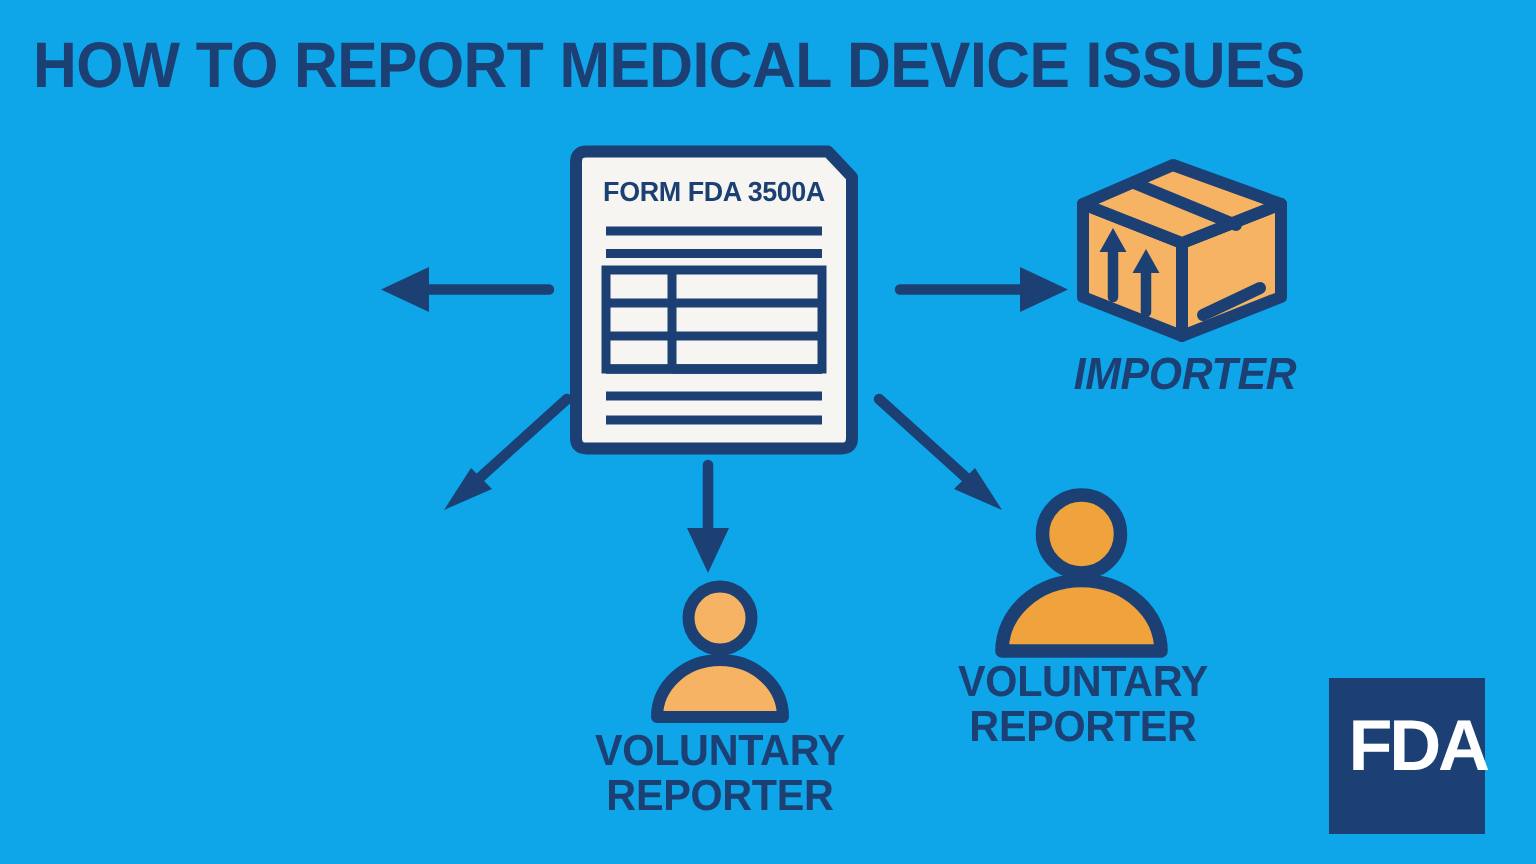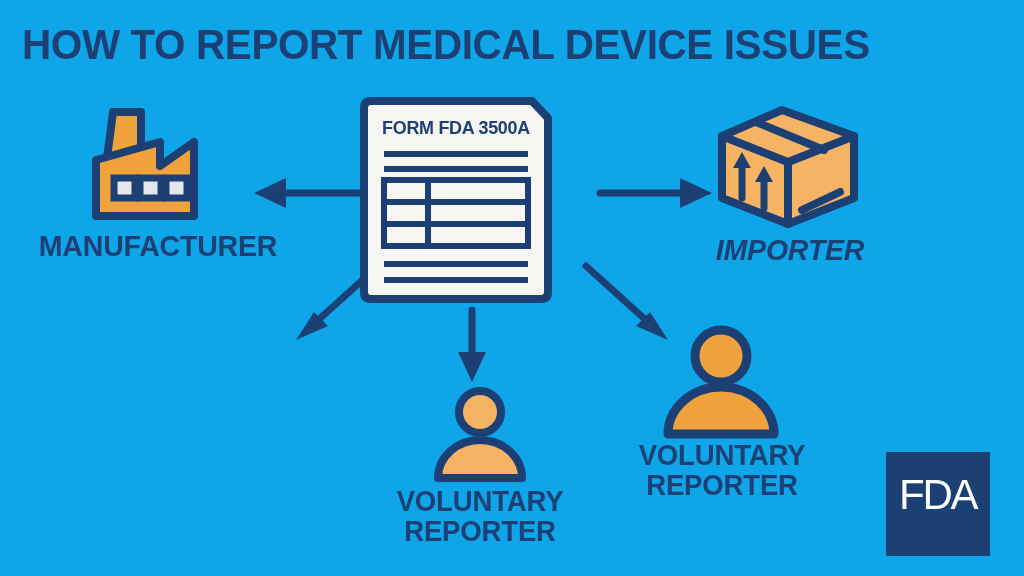--- a/index.html
+++ b/index.html
@@ -55,27 +55,27 @@
     top: 452px;
     width: 104px;
     height: 104px;
     background: #1c4074;
   }
   #fda-logo-text {
     position: absolute;
     left: 13px;
     top: 22px;
     color: #ffffff;
-    font-size: 42px;
-    font-weight: normal;
+    font-size: 48px;
+    font-weight: bold;
     letter-spacing: -2.2px;
     line-height: 1;
   }
   
-  #form-doc { left: 358px; top: 96px; }
+  #form-doc { left: 378px; top: 96px; }
   #form-title {
     position: absolute;
     left: 0px;
     top: 21px;
     width: 196px;
     text-align: center;
     color: #1c4074;
     font-size: 18.5px;
     font-weight: bold;
     letter-spacing: -0.3px;
@@ -128,34 +128,20 @@
       <line x1="26" y1="150" x2="170" y2="150" stroke="#1c4074" stroke-width="6"></line>
       <line x1="26" y1="150" x2="170" y2="150" stroke="#1c4074" stroke-width="6"></line>
       <line x1="70" y1="150" x2="170" y2="150" stroke="#1c4074" stroke-width="6"></line>
 
       <line x1="26" y1="168" x2="170" y2="168" stroke="#1c4074" stroke-width="6"></line>
       <line x1="26" y1="184" x2="170" y2="184" stroke="#1c4074" stroke-width="6"></line>
     </svg>
     <div id="form-title">FORM FDA 3500A</div>
   </div>
 
-  <div class="node" style="left:78px; top:104px;">
-    <svg class="svgbox" width="152" height="122" viewBox="0 0 152 122">
-      <path d="M32 116 L32 57 L80 57 L80 37 L80 19 L80 5 L35 5 L35 57" fill="none" stroke="none"></path>
-
-      <polygon points="35,8 63,8 63,62 28,62" fill="#f0a23c" stroke="#1c4074" stroke-width="8" stroke-linejoin="round"></polygon>
-
-      <polygon points="18,112 18,56 82,38 82,62 116,38 116,112" fill="#f0a23c" stroke="#1c4074" stroke-width="8" stroke-linejoin="round"></polygon>
-
-      <rect x="36" y="74" width="21" height="20" fill="#e4e6e9" stroke="#1c4074" stroke-width="7"></rect>
-      <rect x="62" y="74" width="21" height="20" fill="#e4e6e9" stroke="#1c4074" stroke-width="7"></rect>
-      <rect x="88" y="74" width="21" height="20" fill="#e4e6e9" stroke="#1c4074" stroke-width="7"></rect>
-    </svg>
-    <div class="node-label lbl-big" style="left:-60px; top:126px; width:280px;">MANUFACTURER</div>
-  </div>
 
   <div class="node" style="left:712px; top:100px;font-style:italic;">
     <svg class="svgbox" width="156" height="130" viewBox="0 0 156 130">
 
       <polygon points="10,36 76,62 76,124 10,98" fill="#f5b363" stroke="#1c4074" stroke-width="8" stroke-linejoin="round"></polygon>
 
       <polygon points="76,62 142,36 142,98 76,124" fill="#f5b363" stroke="#1c4074" stroke-width="8" stroke-linejoin="round"></polygon>
 
       <polygon points="10,36 70,10 142,36 76,62" fill="#f5b363" stroke="#1c4074" stroke-width="8" stroke-linejoin="round"></polygon>
 

